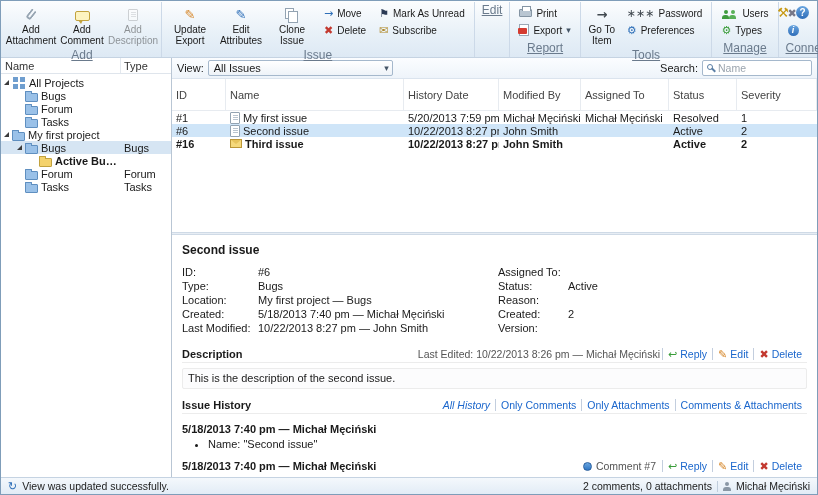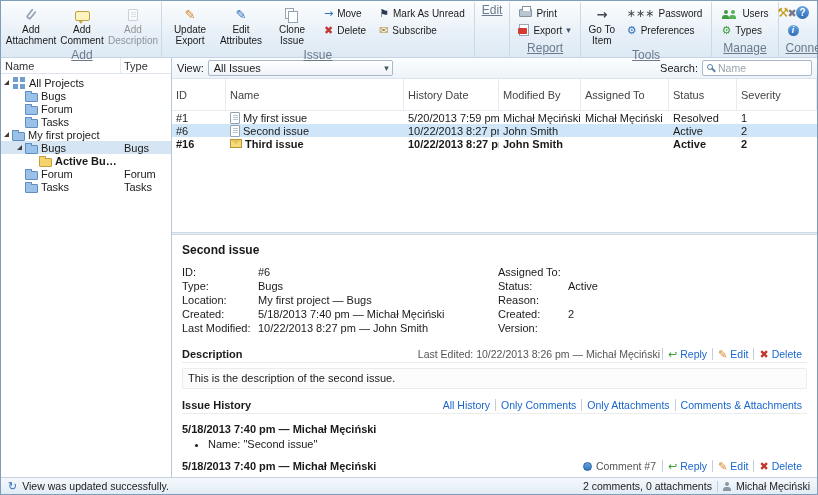--- a/index.html
+++ b/index.html
@@ -97,21 +97,21 @@
 
   
   .details { flex:1; overflow:hidden; padding:7px 10px; background:#fff; }
   .dtitle { font-size:12px; font-weight:bold; margin:1px 0 9px; }
   .attrs { display:grid; grid-template-columns:76px 240px 70px auto; row-gap:1px; line-height:13px; margin-bottom:11px; }
   .sechdr { display:flex; align-items:center; padding:2px 0; border-bottom:1px solid #ececec; margin-top:8px; }
   .sechdr .t { font-weight:bold; }
   .meta { margin-left:auto; display:flex; align-items:center; font-size:10.5px; }
   .meta .grayt { color:#555; padding-right:2px; }
   .link-item { display:flex; align-items:center; gap:3px; padding:0 5px; border-left:1px solid #c3cede; }
-  .linkset-lead > .link-item:first-child { border-left:none; padding-left:0; }
+  .linkset-lead > .link-item:first-child { border-left:none; padding-left:0;font-style:italic; }
   .link { color:#1a66cc; cursor:pointer; }
   .bodybox { border:1px solid #ececec; background:#fcfcfd; padding:3px 5px; margin:5px 0 3px; line-height:13px; border-radius:2px; }
   .hentry { margin-top:9px; }
   .hhead { display:flex; align-items:center; }
   .hhead .ht { font-weight:bold; }
   .commentlab { color:#555; display:flex; gap:4px; align-items:center; padding-right:6px; }
   ul.changes { margin:3px 0 0 26px; padding:0; }
   ul.changes li { line-height:13px; }
 
   

